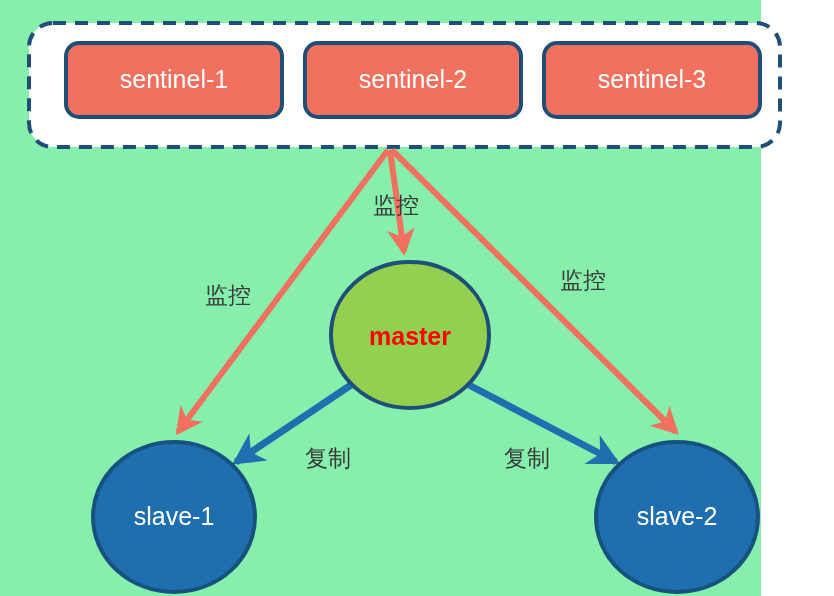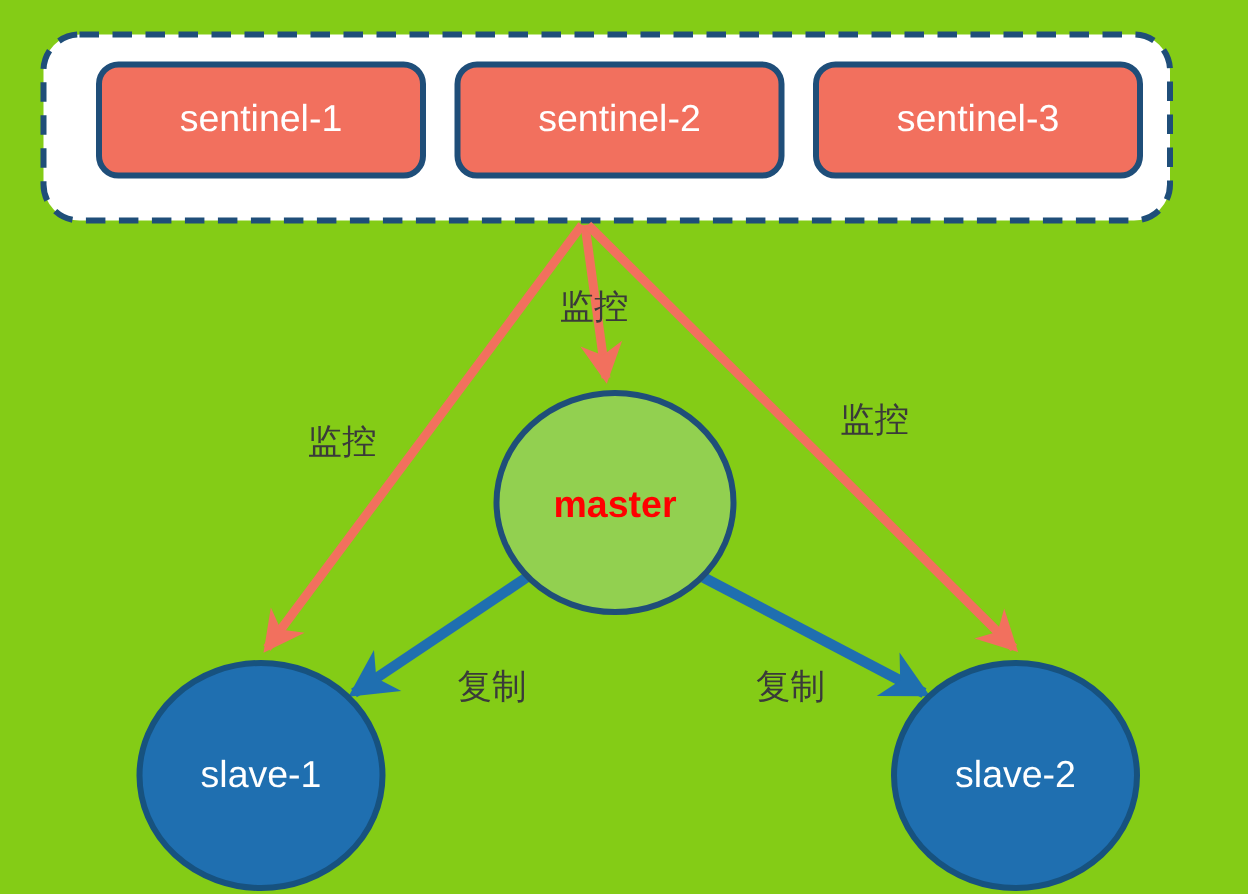--- a/index.html
+++ b/index.html
@@ -8,23 +8,23 @@
     background: #ffffff;
   }
   body {
     width: 834px;
     height: 596px;
     font-family: "Liberation Sans", "DejaVu Sans", sans-serif;
     overflow: hidden;
   }
   #diagram-root {
     position: relative;
-    width: 832px;
+    width: 761px;
     height: 596px;
-    background: #84cc16;
+    background: #86efac;
   }
   svg#diagram-svg {
     position: absolute;
     top: 0;
     left: 0;
     width: 834px;
     height: 596px;
     display: block;
   }
   .node-label-sentinel {

